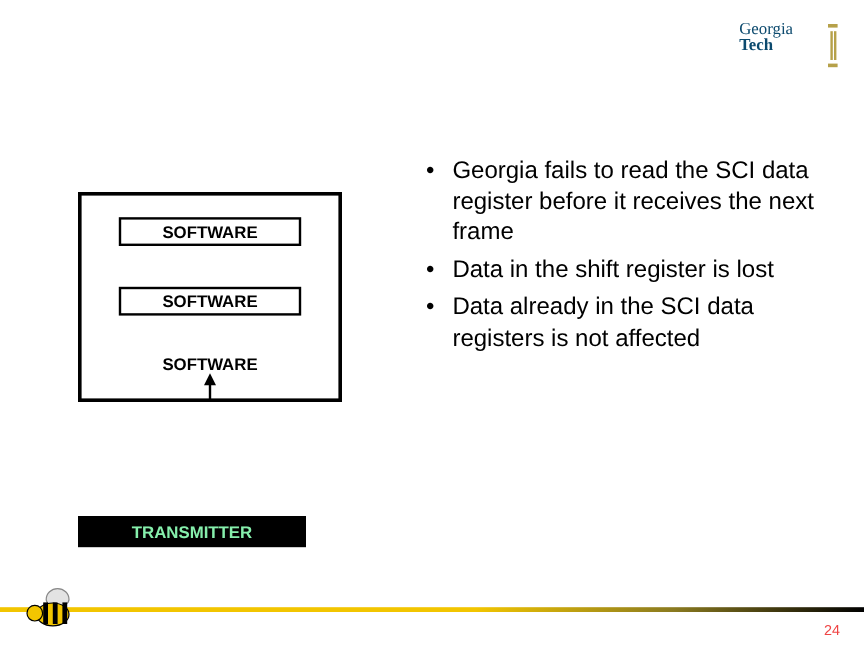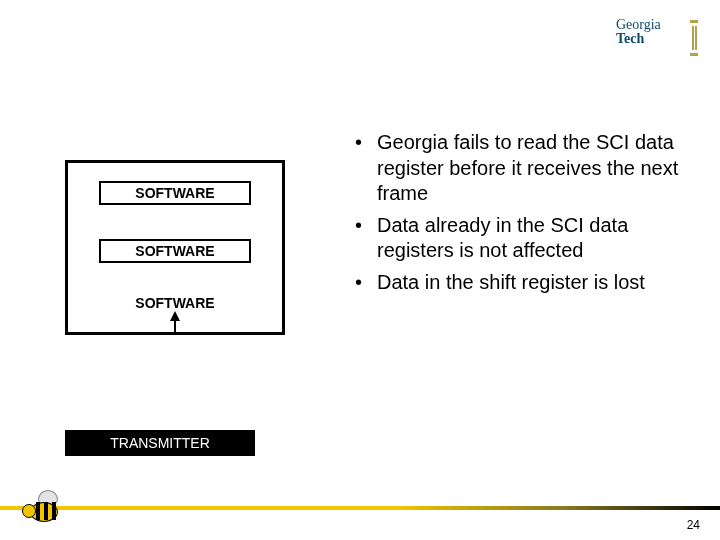--- a/index.html
+++ b/index.html
@@ -19,29 +19,29 @@
   .logo .pillar .base{position:absolute;left:0;bottom:0;width:8px;height:3px;background:#b6a14a}
   .logo .pillar .cap{position:absolute;left:0;top:0;width:8px;height:3px;background:#b6a14a}
 
   .diagram{position:absolute;left:65px;top:160px;width:220px;height:175px;border:3px solid #000;box-sizing:border-box}
   .dlabel{position:absolute;left:50%;transform:translateX(-50%);font-weight:bold;font-size:14px;white-space:nowrap}
   .dbox{position:absolute;left:50%;transform:translateX(-50%);width:152px;height:24px;border:2px solid #000;box-sizing:border-box;text-align:center;font-weight:bold;font-size:14px;line-height:20px}
   .arrow{position:absolute;left:50%;transform:translateX(-50%);width:0;height:0}
   .arrow .shaft{position:absolute;left:-1px;width:2px;background:#000}
   .arrow .head{position:absolute;left:-5px;width:0;height:0;border-left:5px solid transparent;border-right:5px solid transparent;border-bottom:10px solid #000}
 
-  .txbar{position:absolute;left:65px;top:430px;width:190px;height:26px;background:#000;color:#ffffff;text-align:center;font-weight:normal;font-size:14px;line-height:26px}
+  .txbar{position:absolute;left:65px;top:430px;width:190px;height:26px;background:#000;color:#86efac;text-align:center;font-weight:bold;font-size:14px;line-height:26px}
 
   .bullets{position:absolute;left:355px;top:130px;width:335px;font-size:20px;line-height:1.28}
   .bullets ul{list-style:none;margin:0;padding:0}
   .bullets li{position:relative;padding-left:22px;margin:0 0 6px 0}
   .bullets li::before{content:"•";position:absolute;left:0;top:0}
 
   .footer-line{position:absolute;left:0;right:0;bottom:30px;height:4px;background:linear-gradient(to right,#f2c500 0%,#f2c500 55%,#8a7a20 78%,#000 100%)}
-  .pagenum{position:absolute;right:20px;bottom:8px;font-size:12px;color:#000000}
+  .pagenum{position:absolute;right:20px;bottom:8px;font-size:12px;color:#ef4444}
 
   .bee{position:absolute;left:20px;bottom:6px;width:52px;height:44px}
   .bee .body{position:absolute;left:10px;top:12px;width:26px;height:18px;background:#f2c500;border:1px solid #000;border-radius:50%}
   .bee .stripe{position:absolute;top:12px;width:4px;height:18px;background:#000}
   .bee .s1{left:16px}.bee .s2{left:24px}.bee .s3{left:32px}
   .bee .head{position:absolute;left:2px;top:14px;width:12px;height:12px;background:#f2c500;border:1px solid #000;border-radius:50%}
   .bee .wing{position:absolute;left:18px;top:0;width:18px;height:14px;background:rgba(200,200,200,.5);border:1px solid #888;border-radius:50% 50% 50% 50%/60% 60% 40% 40%}
 </style>
 </head>
 <body>
@@ -76,22 +76,22 @@
     </div>
   </div>
 
   <div class="txbar">
     <span>TRANSMITTER</span>
   </div>
 
   <div class="bullets">
     <ul>
       <li><span>Georgia fails to read the SCI data register before it receives the next frame</span></li>
+      <li><span>Data in the shift register is lost</span></li>
       <li><span>Data already in the SCI data registers is not affected</span></li>
-      <li><span>Data in the shift register is lost</span></li>
     </ul>
   </div>
 
   <div class="footer-line"></div>
   <div class="pagenum">24</div>
 
   <div class="bee">
     <div class="wing"></div>
     <div class="body"></div>
     <div class="stripe s1"></div>

